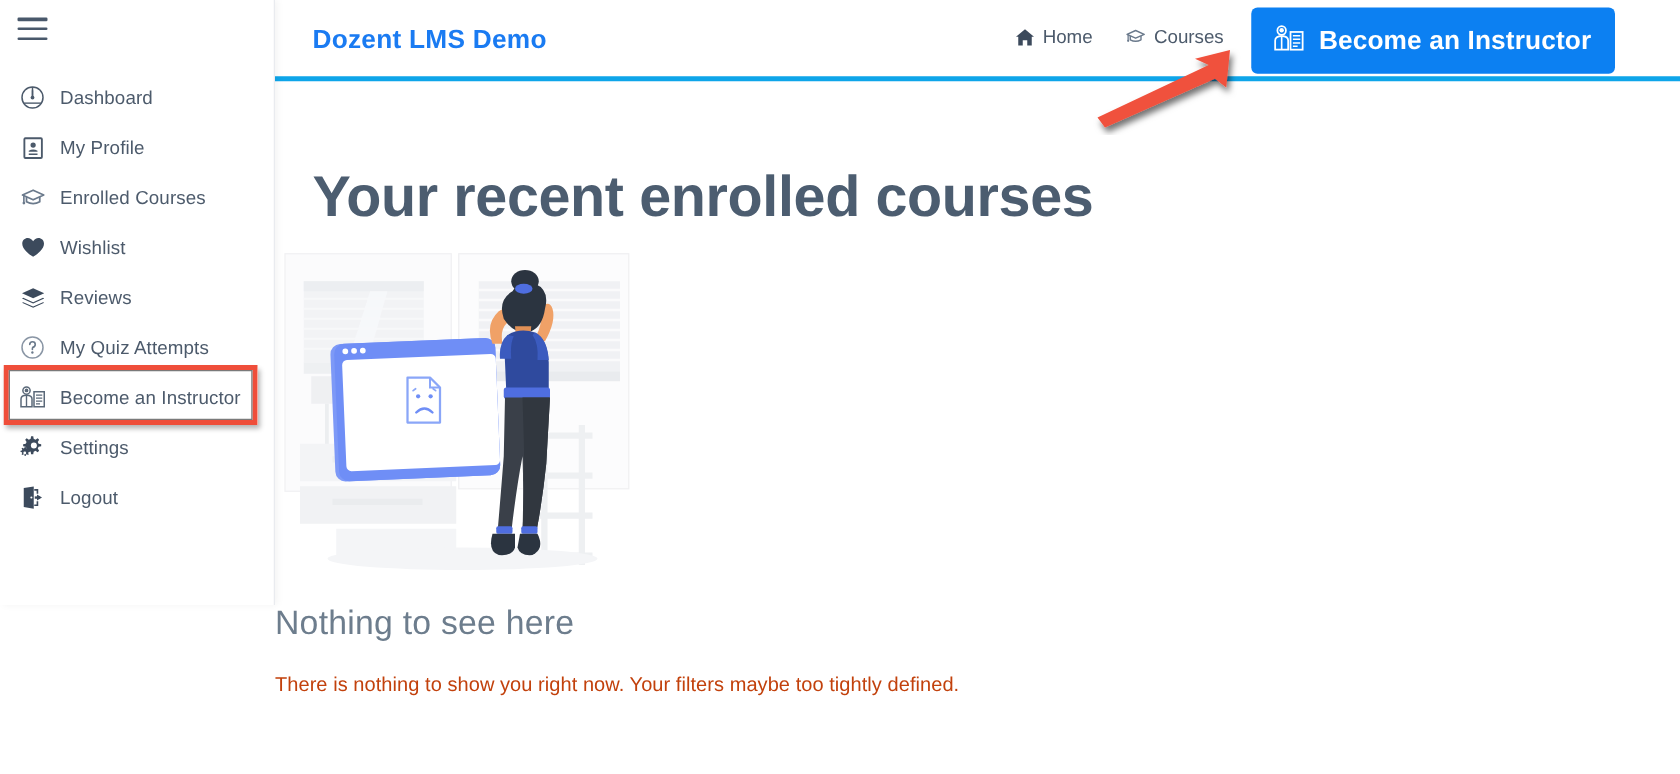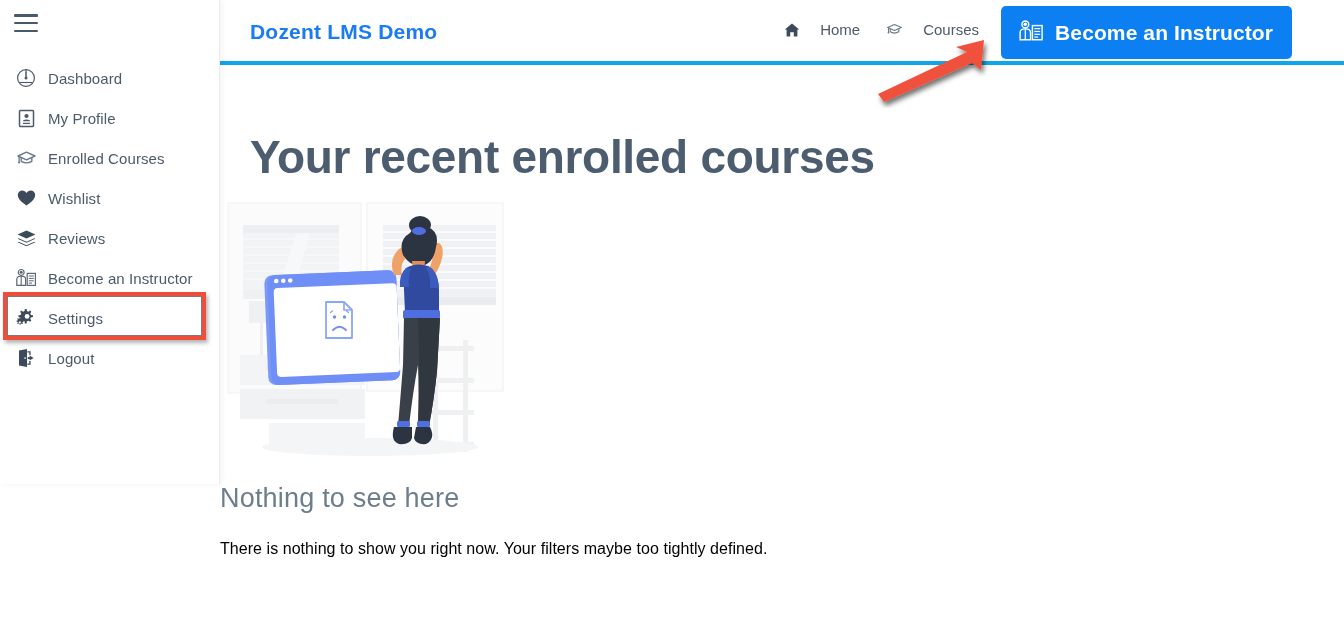--- a/index.html
+++ b/index.html
@@ -93,21 +93,21 @@
     color: #1a7bf2;
     letter-spacing: 0.2px;
     cursor: pointer;
     text-decoration: none;
   }
   #header-nav {
     position: absolute; right: 365px; top: 21px;
     display: flex; align-items: center; gap: 26px;
   }
   .nav-link {
-    display: flex; align-items: center; gap: 20px;
+    display: flex; align-items: center; gap: 6px;
     font-size: 15px; color: #4c5a6b;
     cursor: pointer; text-decoration: none;
     white-space: nowrap;
   }
   .nav-link svg { display:block; }
 
   #instructor-btn {
     position: absolute; right: 52px; top: 6px;
     height: 53px;
     display: flex; align-items: center; gap: 11px;
@@ -151,21 +151,21 @@
     display: flex; flex-direction: column; align-items: flex-start;
   }
   #empty-illustration { width: 290px; height: 280px; display:block; }
   #empty-title {
     margin-top: 8px;
     font-size: 27px; color: #6d7d8d;
     font-weight: normal; letter-spacing: 0.2px;
   }
   #empty-desc {
     margin-top: 26px;
-    font-size: 16px; color: #000000;
+    font-size: 16px; color: #c2410c;
     letter-spacing: 0.05px;
   }
 </style>
 </head>
 <body>
 
 <div id="app">
 
   <nav id="sidebar">
 
@@ -227,20 +227,30 @@
         <span class="menu-icon">
           <svg width="21" height="21" viewBox="0 0 21 21">
             <path d="M10.5 2.6 L19.4 6.6 L10.5 10.6 L1.6 6.6 Z" fill="#3c4a5c"></path>
             <path d="M2.6 10.2 L10.5 13.7 L18.4 10.2 L19.4 10.7 L10.5 14.7 L1.6 10.7 Z" fill="#3c4a5c"></path>
             <path d="M2.6 13.7 L10.5 17.2 L18.4 13.7 L19.4 14.2 L10.5 18.2 L1.6 14.2 Z" fill="#3c4a5c"></path>
           </svg>
         </span>
         <span class="menu-label">Reviews</span>
       </a>
 
+      <a class="menu-item">
+        <span class="menu-icon">
+          <svg width="20" height="20" viewBox="0 0 20 20">
+            <circle cx="10" cy="10" r="8.4" fill="none" stroke="#8a96a5" stroke-width="1.2"></circle>
+            <path d="M7.8 7.6 Q7.8 5.4 10 5.4 Q12.2 5.4 12.2 7.5 Q12.2 9.2 10.2 9.9 Q9.9 10.2 9.9 11.6" fill="none" stroke="#6b7a8c" stroke-width="1.3" stroke-linecap="round"></path>
+            <circle cx="9.9" cy="14" r="0.95" fill="#6b7a8c"></circle>
+          </svg>
+        </span>
+        <span class="menu-label">My Quiz Attempts</span>
+      </a>
 
       <a class="menu-item">
         <span class="menu-icon">
           <svg width="22" height="20" viewBox="0 0 22 20">
             <circle cx="6.2" cy="4.4" r="2.9" fill="none" stroke="#5a6878" stroke-width="1.2"></circle>
             <circle cx="6.2" cy="4.3" r="1.5" fill="#5a6878"></circle>
             <path d="M1.8 17.4 L1.8 11.2 Q1.8 8.2 6.2 8.2 Q10.6 8.2 10.6 11.2 L10.6 17.4 Z" fill="none" stroke="#5a6878" stroke-width="1.2"></path>
             <line x1="6.2" y1="8.6" x2="6.2" y2="17.4" stroke="#5a6878" stroke-width="1.1"></line>
             <rect x="12.2" y="5.4" width="8.2" height="12" fill="none" stroke="#5a6878" stroke-width="1.2"></rect>
             <line x1="13.8" y1="8" x2="18.8" y2="8" stroke="#5a6878" stroke-width="1"></line>

